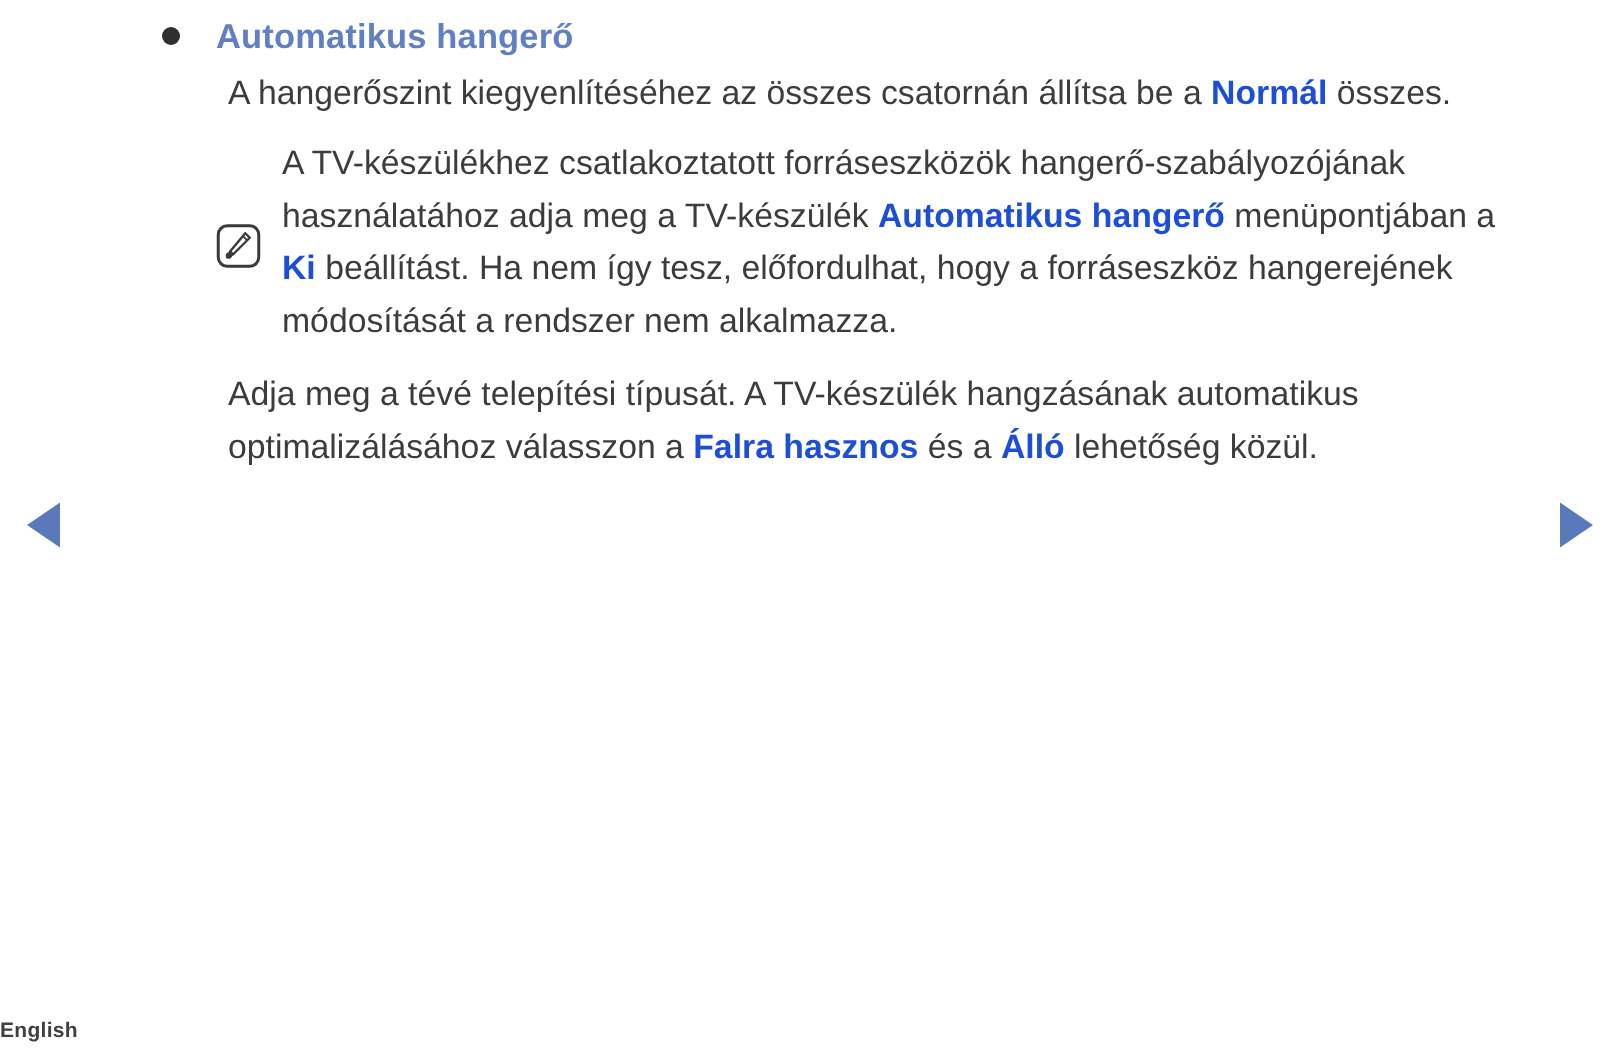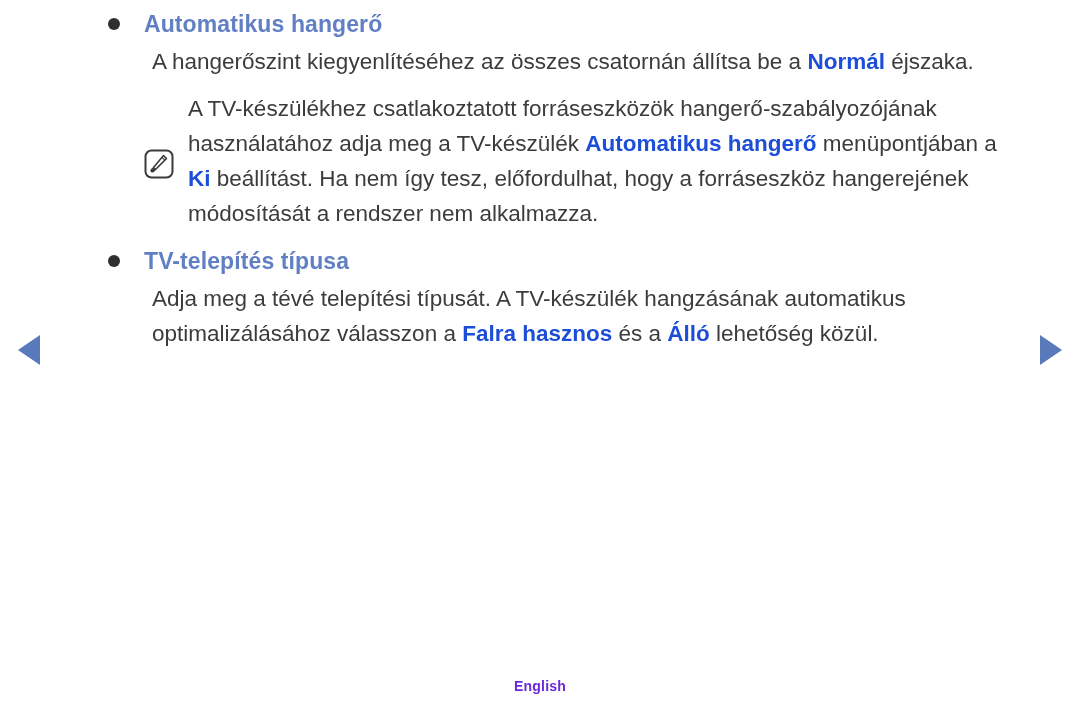--- a/index.html
+++ b/index.html
@@ -110,24 +110,24 @@
     color: #3c3c3c;
     max-width: 840px;
   }
 
   
   .footer {
     position: absolute;
     left: 0;
     right: 0;
     top: 678px;
-    text-align: center;
+    text-align: left;
     font-size: 14px;
     font-weight: bold;
-    color: #6d28d9;
+    color: #404040;
     letter-spacing: 0.2px;
   }
 
   .spacer-sm { height: 12px; }
 </style>
 </head>
 <body>
 
 <div class="page">
 
@@ -135,42 +135,38 @@
   <div class="nav-arrow nav-next"></div>
 
   <div class="content">
 
     <div class="section">
       <div class="heading-row">
         <span class="bullet"></span>
         <span class="heading">Automatikus hangerő</span>
       </div>
 
-      <div class="para" id="s0p0"><span>A hangerőszint kiegyenlítéséhez az összes csatornán állítsa be a </span><span class="kw">Normál</span><span> éjszaka.</span></div>
+      <div class="para" id="s0p0"><span>A hangerőszint kiegyenlítéséhez az összes csatornán állítsa be a </span><span class="kw">Normál</span><span> összes.</span></div>
       <div class="spacer-sm"></div>
 
       <div class="note-block">
         <span class="note-icon">
           <svg width="30" height="30" viewBox="0 0 30 30" xmlns="http://www.w3.org/2000/svg">
             <rect x="1.5" y="1.5" width="27" height="27" rx="6" ry="6" fill="none" stroke="#3a3a3a" stroke-width="2"></rect>
             <path d="M19.5 6.5 L22.5 9.5 L11.5 20.5 L7.5 22.5 L9.5 18.5 Z" fill="none" stroke="#3a3a3a" stroke-width="1.6" stroke-linejoin="round"></path>
             <path d="M17.8 8.2 L20.8 11.2" fill="none" stroke="#3a3a3a" stroke-width="1.2"></path>
             <path d="M9.5 18.5 L11.5 20.5" fill="none" stroke="#3a3a3a" stroke-width="1.2"></path>
             <circle cx="8.6" cy="21.4" r="2.1" fill="#3a3a3a"></circle>
           </svg>
         </span>
         <div class="note-text" id="s0note"><span>A TV-készülékhez csatlakoztatott forráseszközök hangerő-szabályozójának használatához adja meg a TV-készülék </span><span class="kw">Automatikus hangerő</span><span> menüpontjában a </span><span class="kw">Ki</span><span> beállítást. Ha nem így tesz, előfordulhat, hogy a forráseszköz hangerejének módosítását a rendszer nem alkalmazza.</span></div>
       </div>
     </div>
 
     <div class="section" style="margin-top:14px;">
-      <div class="heading-row">
-        <span class="bullet"></span>
-        <span class="heading">TV-telepítés típusa</span>
-      </div>
       <div class="para" id="s1p0"><span>Adja meg a tévé telepítési típusát. A TV-készülék hangzásának automatikus optimalizálásához válasszon a </span><span class="kw">Falra hasznos</span><span> és a </span><span class="kw">Álló</span><span> lehetőség közül.</span></div>
     </div>
 
   </div>
 
   <div class="footer">English</div>
 
 </div>
 
 </body></html>

